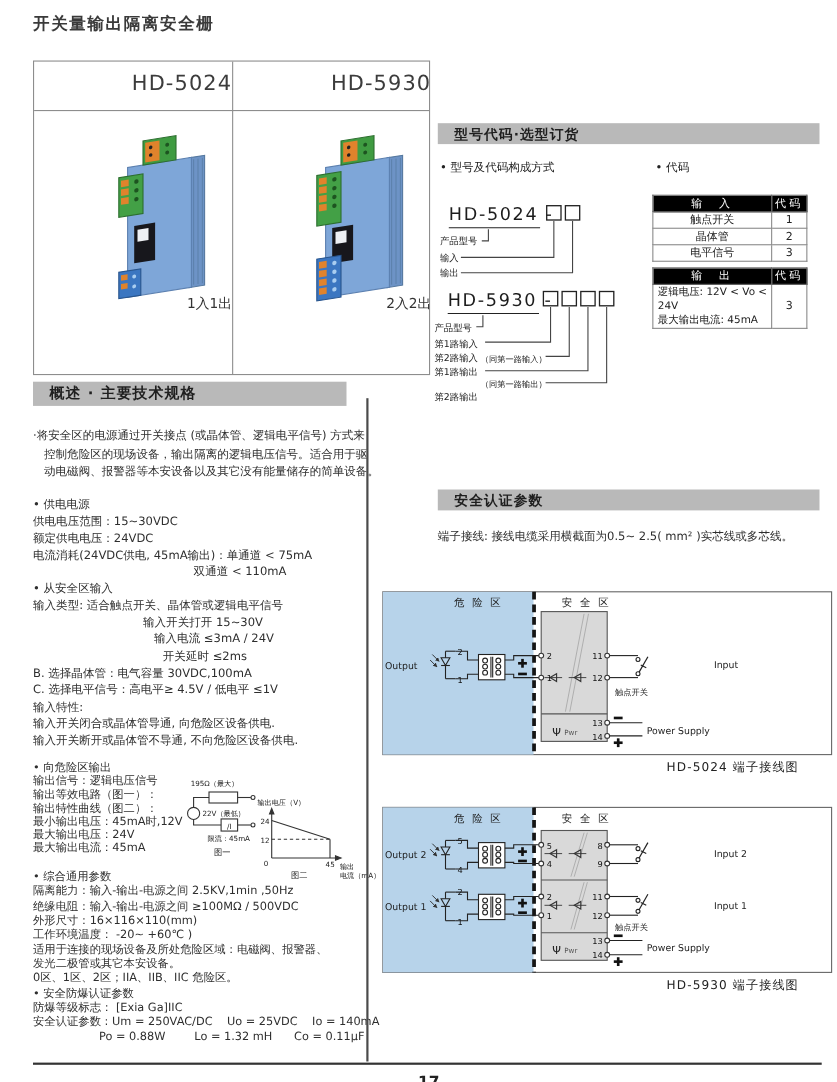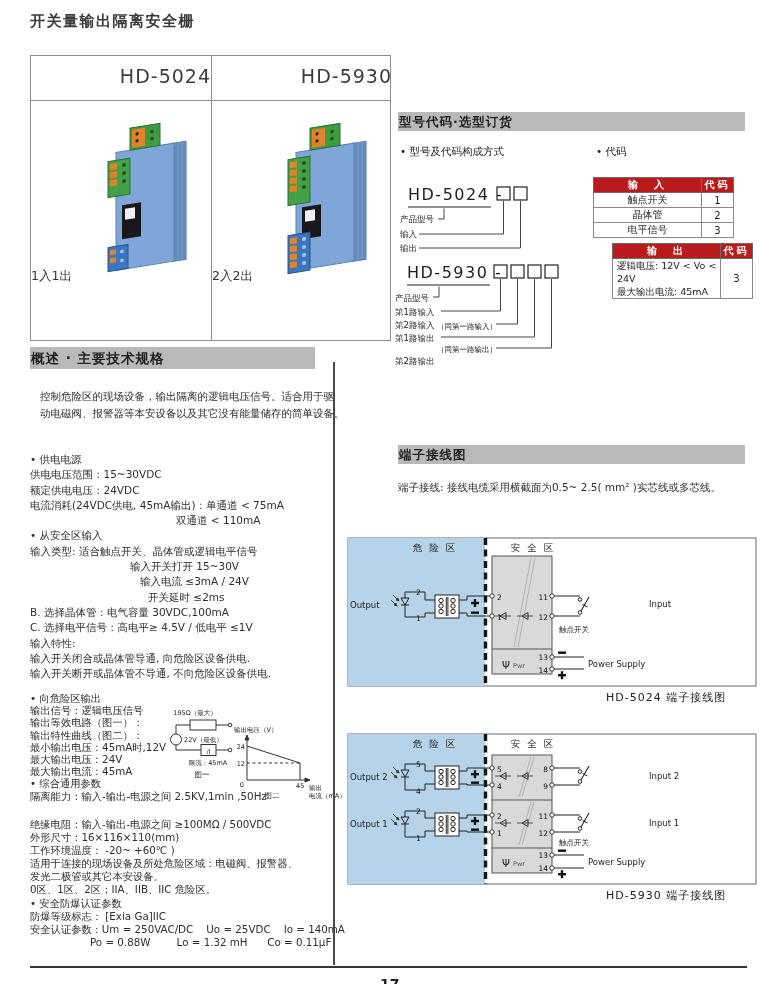--- a/index.html
+++ b/index.html
@@ -4,44 +4,44 @@
 <style>
   *{margin:0;padding:0;box-sizing:border-box}
   body{background:#9a9a9a;font-family:"DejaVu Sans","Liberation Sans",sans-serif}
   .page{position:relative;width:761px;height:984px;background:#fff;margin:0 auto;overflow:hidden;color:#2e2e2e}
   .title{position:absolute;left:30px;top:12px;font-size:15px;font-weight:bold;letter-spacing:1.5px;color:#3a3a3a}
   
   .pbox{position:absolute;left:30px;top:55px;width:361px;height:286px;border:1px solid #8d8d8d}
   .pbox .vline{position:absolute;left:180px;top:0;width:1px;height:100%;background:#8d8d8d}
   .pbox .hline{position:absolute;left:0;top:44px;width:100%;height:1px;background:#8d8d8d}
   .pmodel{position:absolute;top:9px;width:180px;text-align:right;font-size:19px;letter-spacing:1px;color:#3c3c3c}
-  .pcap{position:absolute;top:212px;width:180px;text-align:left;font-size:12.5px;color:#333}
+  .pcap{position:absolute;top:212px;width:180px;text-align:right;font-size:12.5px;color:#333}
   
-  .bar{position:absolute;height:19px;line-height:19px;background:#b9b9b9;font-size:12.5px;font-weight:bold;color:#1f1f1f;padding-left:1px;letter-spacing:1px;width:347px}
+  .bar{position:absolute;height:19px;line-height:19px;background:#b9b9b9;font-size:12.5px;font-weight:bold;color:#1f1f1f;padding-left:15px;letter-spacing:1px;width:347px}
   #bar-overview{width:285px;height:22px;line-height:22px;font-size:13.5px}
   .blt{position:absolute;font-size:10.5px;color:#222;white-space:pre}
   
   .ct{position:absolute;border-collapse:collapse;font-size:10px;color:#222;table-layout:fixed}
-  .ct th{background:#b91c1c;color:#fff;font-weight:bold;letter-spacing:3px;border:1px solid #6a6a6a;height:15px;white-space:pre}
+  .ct th{background:#000000;color:#fff;font-weight:normal;letter-spacing:3px;border:1px solid #6a6a6a;height:15px;white-space:pre}
   .ct td{border:1px solid #8a8a8a;text-align:center;height:13px}
   .ot td{height:38px}
   .ot .lft{text-align:left;padding-left:4px;font-size:9.5px;line-height:13px}
   
   .tblk{position:absolute;left:30px;width:312px;color:#2e2e2e}
   .tblk .ln{white-space:pre}
   #intro{top:388px;font-size:10.5px}
   #intro .ln{height:16.5px;line-height:16.5px}
   #specsA{top:452px;font-size:10.5px}
   #specsA .ln{height:15.3px;line-height:15.3px}
   #specsB{top:692px;font-size:10.3px}
   #specsB .ln{height:12.2px;line-height:12.2px}
   #specsC{top:818px;font-size:10.3px}
   #specsC .ln{height:13.1px;line-height:13.1px}
   .i1{padding-left:146px}.i2{padding-left:100px}.i3{padding-left:110px}.i4{padding-left:118px}.i5{padding-left:60px}.i6{padding-left:10px}
-  .g{}
+  .g{margin-top:14px}
   .divider-v{position:absolute;left:333px;top:362px;width:1.5px;height:603px;background:#4a4a4a}
   .footer-line{position:absolute;left:30px;top:966px;width:717px;height:1.5px;background:#333}
   .pagenum{position:absolute;left:380px;top:976px;font-size:14px;font-weight:bold;color:#222}
   .wintro{position:absolute;left:398px;top:481px;font-size:10.5px;color:#2e2e2e}
   .wcap{position:absolute;font-size:11px;letter-spacing:1px;color:#222}
   
   svg{position:absolute;overflow:visible}
   .zl{font-size:9.5px;letter-spacing:2px;fill:#1e1e1e}
   .wl{font-size:8.5px;fill:#1e1e1e}
   .tn{font-size:7.5px;fill:#111}
@@ -201,21 +201,21 @@
           <td>晶体管</td>
           <td>2</td>
         </tr>
         <tr>
           <td>电平信号</td>
           <td>3</td>
         </tr>
       </tbody>
   </table>
 
-  <table class="ct ot" style="left:612px;top:243px;width:140px">
+  <table class="ct ot" style="left:593px;top:243px;width:140px">
     <colgroup>
         <col style="width:108px">
         <col style="width:32px">
       </colgroup>
     <thead>
       <tr>
         <th>输  出</th>
         <th>代码</th>
       </tr>
     </thead>
@@ -226,20 +226,21 @@
           <div>最大输出电流: 45mA</div>
         </td>
         <td>3</td>
       </tr>
     </tbody>
   </table>
 
   <div class="bar" style="left:30px;top:347px" id="bar-overview">概述 · 主要技术规格</div>
   <div class="tblk" id="intro">
 
+  <div class="ln">·将安全区的电源通过开关接点 (或晶体管、逻辑电平信号) 方式来</div>
       <div class="ln i6">控制危险区的现场设备，输出隔离的逻辑电压信号。适合用于驱</div>
       <div class="ln i6">动电磁阀、报警器等本安设备以及其它没有能量储存的简单设备。</div>
     </div>
   <div class="tblk" id="specsA">
 
   <div class="ln">• 供电电源</div>
       <div class="ln">供电电压范围：15~30VDC</div>
       <div class="ln">额定供电电压：24VDC</div>
       <div class="ln">电流消耗(24VDC供电, 45mA输出)：单通道 &lt; 75mA</div>
       <div class="ln i1">双通道 &lt; 110mA</div>
@@ -316,21 +317,21 @@
     <text x="23" y="58" class="f1 e">12</text>
     <text x="22" y="79" class="f1 e">0</text>
     <text x="74" y="80" class="f1">45</text>
     <text x="50" y="90" class="f2" text-anchor="middle">图二</text>
     <text x="87" y="82" class="f1">输出</text>
     <text x="87" y="90" class="f1">电流（mA）</text>
   </svg>
 
   <div class="divider-v"></div>
 
-  <div class="bar" style="left:398px;top:445px">端子接线图</div>
+  <div class="bar" style="left:398px;top:445px">安全认证参数</div>
   <div class="wintro">端子接线: 接线电缆采用横截面为0.5~ 2.5( mm² )实芯线或多芯线。</div>
 
   <svg style="left:347px;top:537px" width="410" height="150" viewBox="0 0 410 150">
     <defs>
         <marker id="ah1" markerWidth="5" markerHeight="5" refX="4" refY="2.5" orient="auto">
           <path d="M0,0L5,2.5L0,5z" fill="#333"></path>
         </marker>
       </defs>
     <rect x="1" y="1" width="408" height="148" fill="#ffffff" stroke="#666"></rect>
     <rect x="1" y="1" width="137" height="148" fill="#b7d3ea"></rect>

